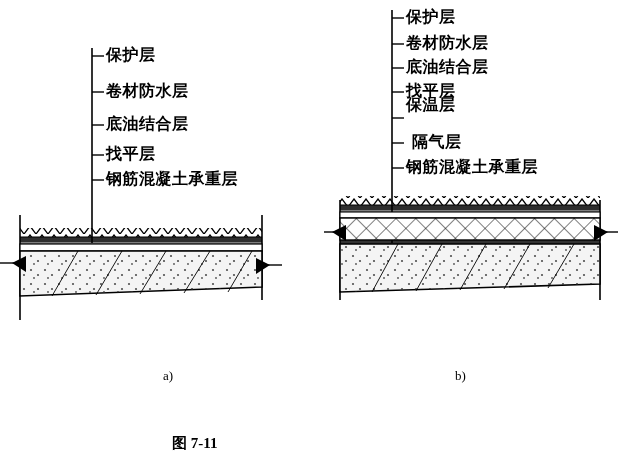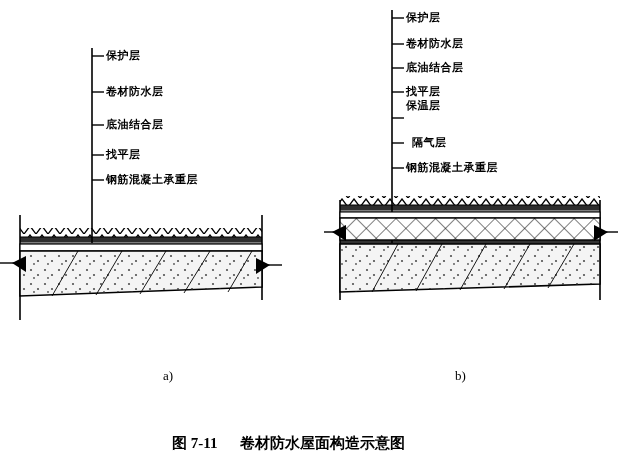--- a/index.html
+++ b/index.html
@@ -9,21 +9,21 @@
     font-family:"Liberation Sans","DejaVu Sans",sans-serif;
     color:#000;
     position:relative;
     overflow:hidden;
   }
   #stage{position:absolute;left:0;top:0;width:630px;height:464px;}
   svg.fig{position:absolute;left:0;top:0;width:630px;height:464px;}
 
   .lbl{
     position:absolute;
-    font-size:11px;
+    font-size:16px;
     font-weight:bold;
     white-space:nowrap;
     letter-spacing:0.5px;
     color:#000;
     line-height:14px;
     text-align:center;
   }
   .cap{
     position:absolute;
     font-size:13px;
@@ -159,15 +159,14 @@
   <div class="lbl" style="left:406px;top:84px;">找平层</div>
   <div class="lbl" style="left:406px;top:98px;">保温层</div>
   <div class="lbl" style="left:412px;top:135px;">隔气层</div>
   <div class="lbl" style="left:406px;top:160px;">钢筋混凝土承重层</div>
 
   <div class="cap serif" style="left:163px;top:368px;">a)</div>
   <div class="cap serif" style="left:455px;top:368px;">b)</div>
 
 
   <div class="fignum" style="left:172px;top:434px;">图 7-11</div>
-  <div class="fignum" style="left:240px;top:434px;">卷材防水屋面构造示意图</div>
 
 </div>
 
 </body></html>

